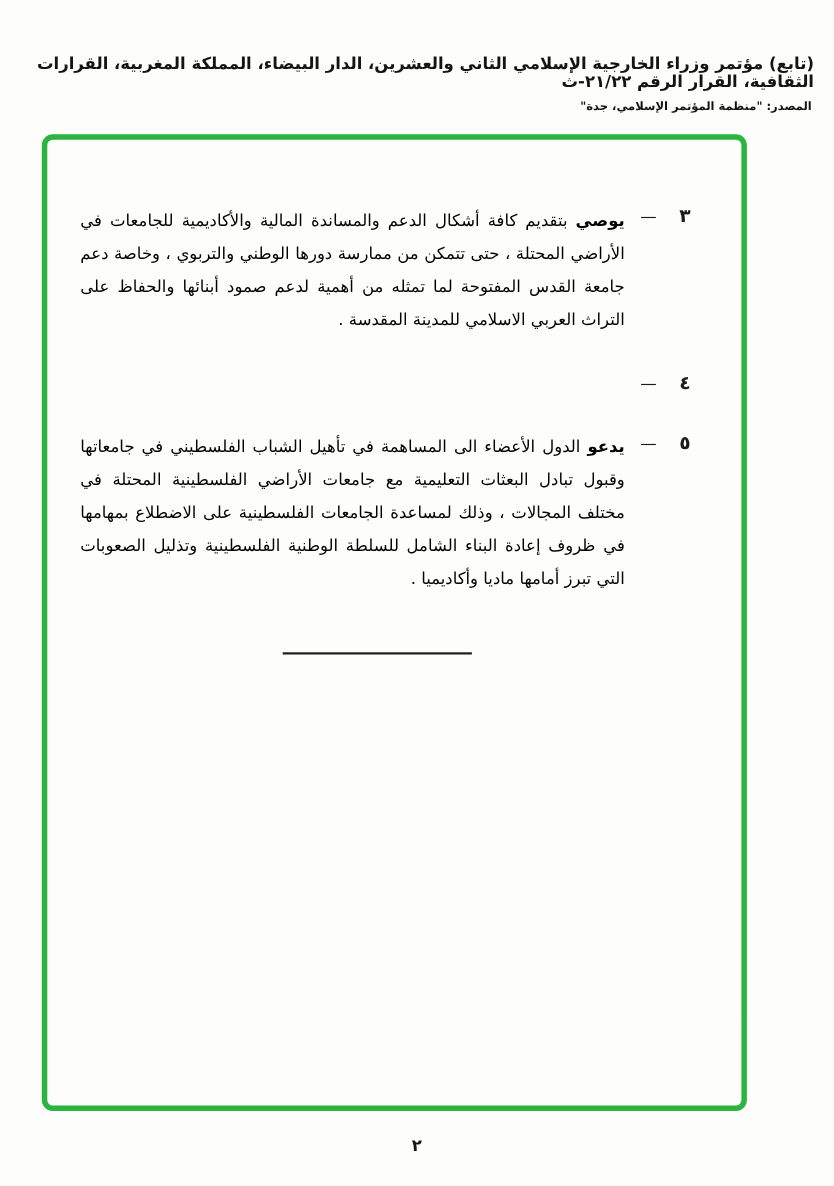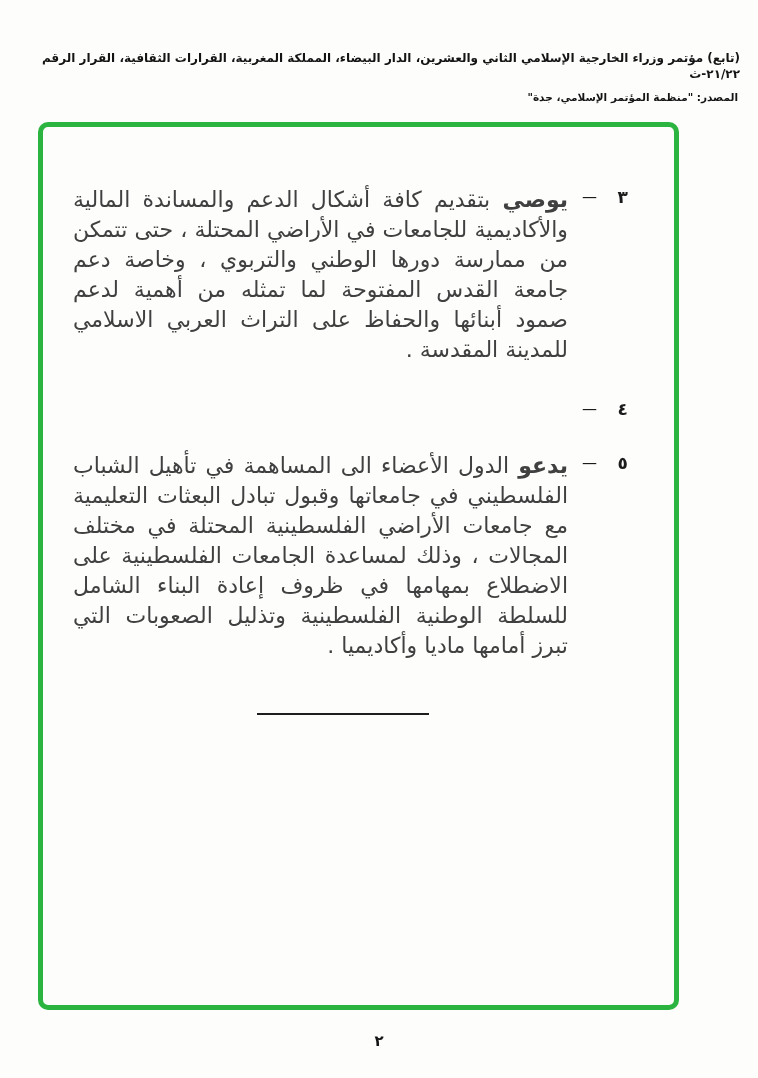--- a/index.html
+++ b/index.html
@@ -17,21 +17,21 @@
   .doc-header {
     position: absolute;
     top: 50px;
     right: 18px;
     left: 18px;
     direction: rtl;
     text-align: right;
     font-weight: bold;
   }
   .doc-header .line1 {
-    font-size: 12px;
+    font-size: 15px;
     line-height: 16px;
     color: #141414;
     text-align: right;
   }
   .doc-header .line2 {
     font-size: 10.5px;
     margin-top: 9px;
     padding-right: 2px;
     color: #141414;
   }
@@ -65,24 +65,24 @@
     font-weight: bold;
     padding-top: 2px;
   }
   .item-marker .dash {
     font-weight: normal;
     font-size: 15px;
     padding-top: 1px;
   }
   .item-text {
     flex: 1;
-    font-size: 22px;
+    font-size: 15px;
     line-height: 30px;
     text-align: justify;
-    color: #404040;
+    color: #000000;
   }
   .item-text .lead {
     font-weight: bold;
   }
   .separator {
     width: 172px;
     height: 0;
     border-top: 2px solid #1d1d1d;
     margin: 52px auto 0 auto;
     transform: translateX(-8px);

